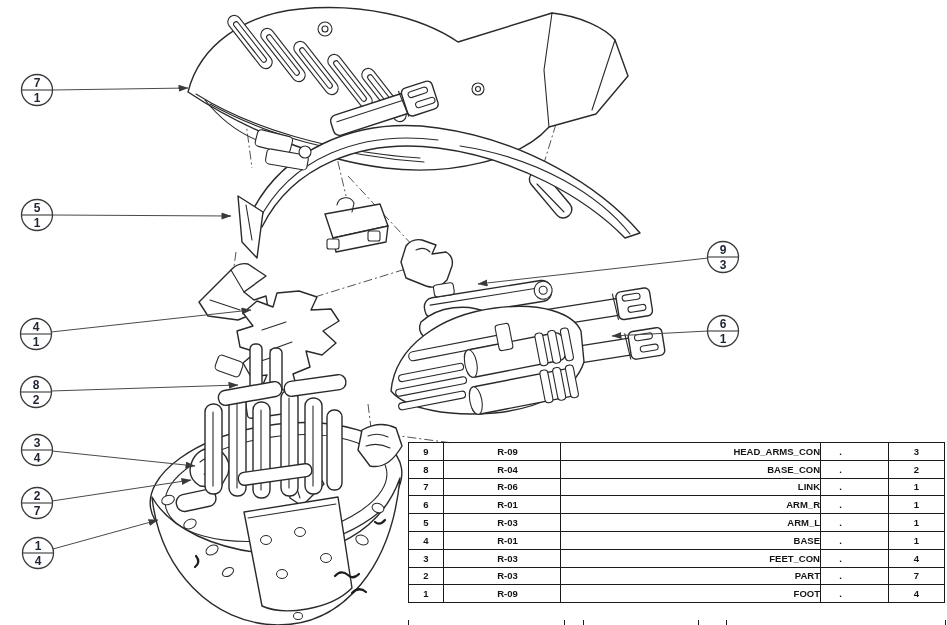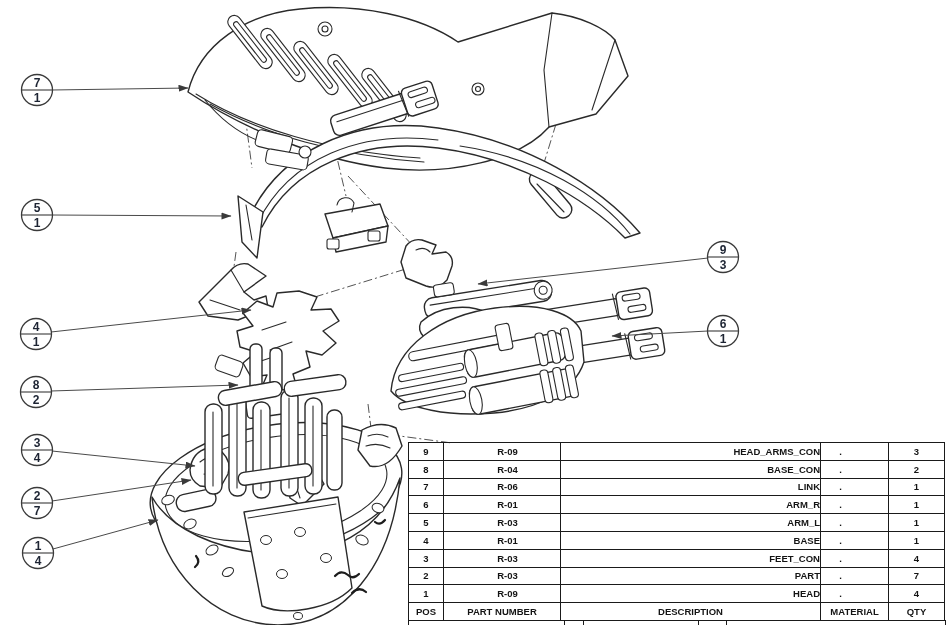--- a/index.html
+++ b/index.html
@@ -394,30 +394,23 @@
       <tr>
         <td class="c-pos">2</td>
         <td class="c-pn">R-03</td>
         <td class="c-desc">PART</td>
         <td class="c-mat">.</td>
         <td class="c-qty">7</td>
       </tr>
       <tr>
         <td class="c-pos">1</td>
         <td class="c-pn">R-09</td>
-        <td class="c-desc">HEAD</td>
+        <td class="c-desc">FOOT</td>
         <td class="c-mat">.</td>
         <td class="c-qty">4</td>
-      </tr>
-      <tr class="hdr">
-        <td>POS</td>
-        <td>PART NUMBER</td>
-        <td>DESCRIPTION</td>
-        <td>MATERIAL</td>
-        <td>QTY</td>
       </tr>
     </tbody>
   </table>
 </div>
 
 <div id="bom-strip">
   <i style="left:155px"></i>
       <i style="left:174px"></i>
       <i style="left:289px"></i>
       <i style="left:317px"></i>

